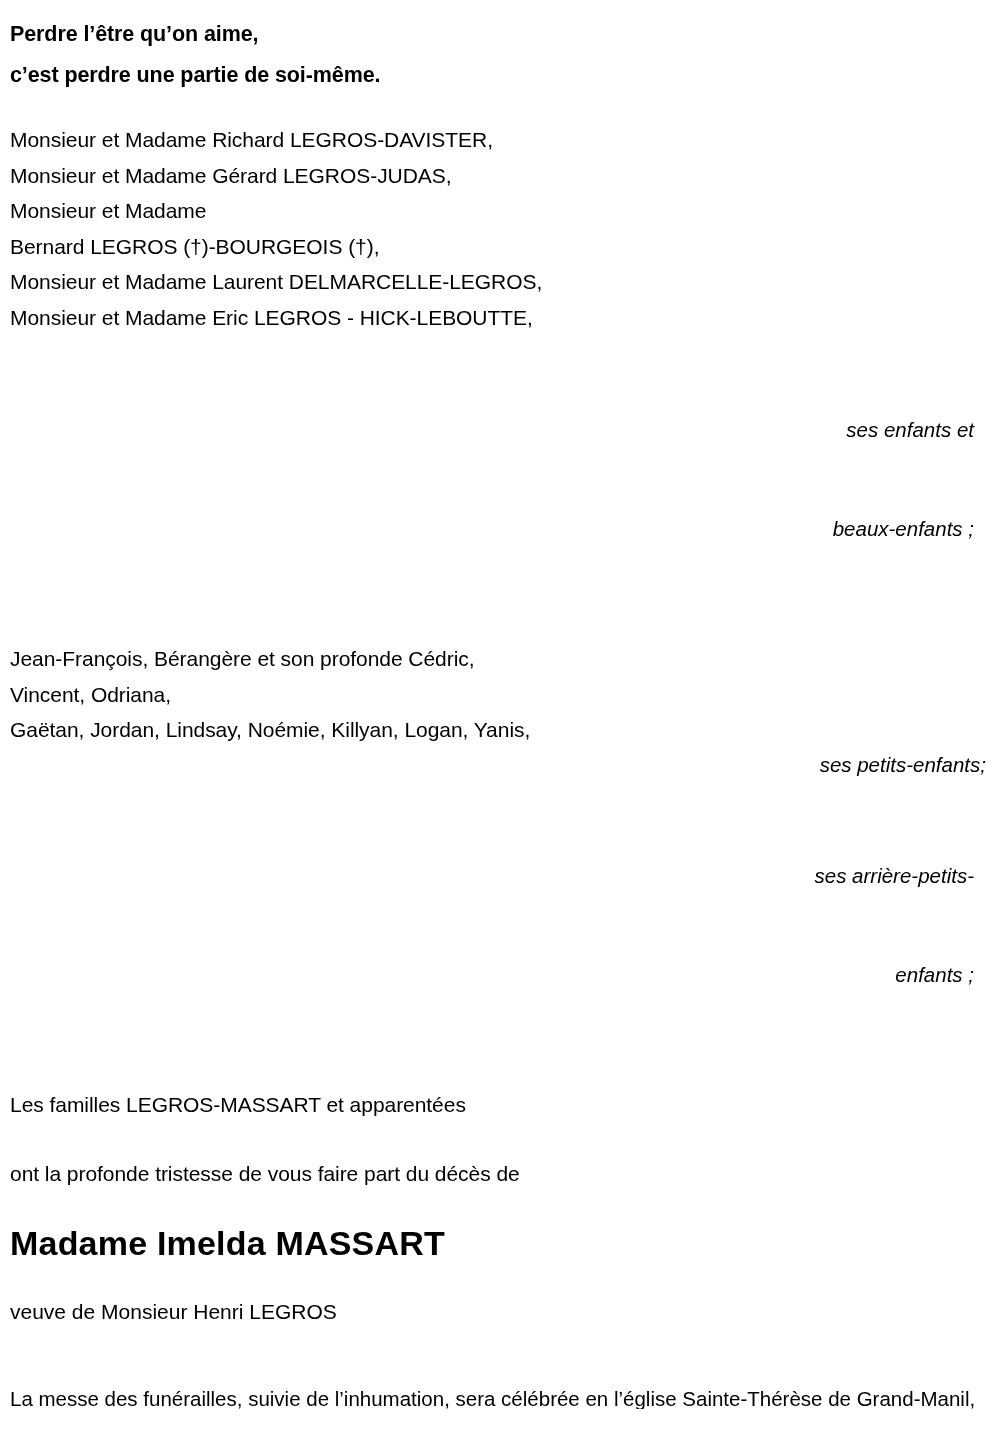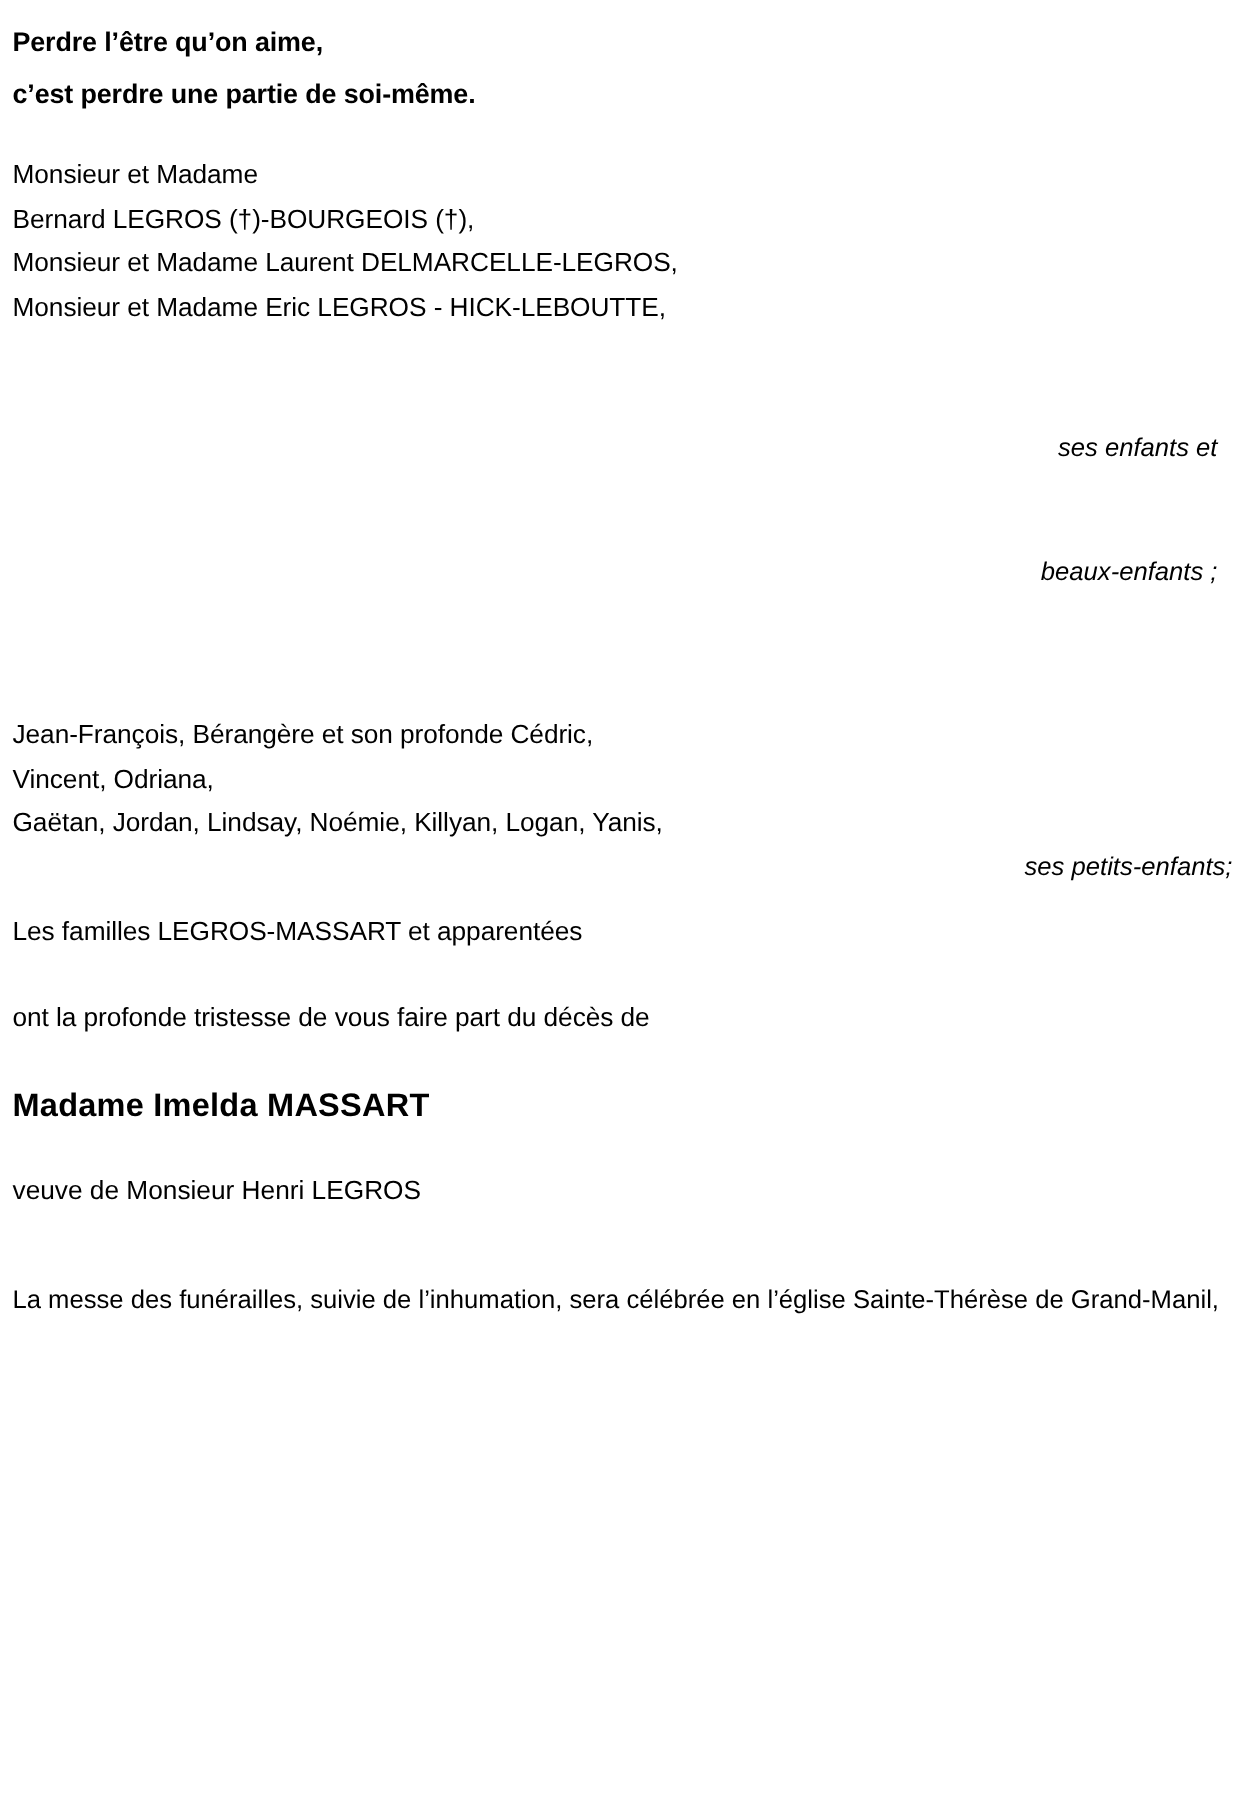--- a/index.html
+++ b/index.html
@@ -55,21 +55,21 @@
     white-space: pre;
   }
   .annotation-block { margin: 12px; }
 
   
   .rel-group { position: relative; }
 
   
   .deceased-name {
     font-weight: bold;
-    font-size: 26px;
+    font-size: 34px;
     line-height: 50px;
     letter-spacing: 0.2px;
     white-space: pre;
   }
 
   .widow-line {
     font-size: 21px;
     line-height: 35px;
     white-space: pre;
   }
@@ -88,40 +88,46 @@
 <div class="page">
 
   <div class="epigraph">
     <div class="line">Perdre l’être qu’on aime,</div>
     <div class="line">c’est perdre une partie de soi-même.</div>
   </div>
 
   <div class="spacer-md"></div>
 
   <div class="rel-group">
+    <div class="body-line">Monsieur et Madame Richard LEGROS-DAVISTER,</div>
+    <div class="body-line">Monsieur et Madame Gérard LEGROS-JUDAS,</div>
     <div class="body-line">Monsieur et Madame</div>
     <div class="body-line">Bernard LEGROS (†)-BOURGEOIS (†),</div>
     <div class="body-line">Monsieur et Madame Laurent DELMARCELLE-LEGROS,</div>
     <div class="body-line">Monsieur et Madame Eric LEGROS - HICK-LEBOUTTE,</div>
     <div class="annotation annotation-block">
       <div>ses enfants et</div>
       <div>beaux-enfants ;</div>
     </div>
   </div>
 
   <div class="spacer-sm"></div>
 
   <div class="rel-group">
     <div class="body-line">Jean-François, Bérangère et son profonde Cédric,</div>
     <div class="body-line">Vincent, Odriana,</div>
     <div class="body-line">Gaëtan, Jordan, Lindsay, Noémie, Killyan, Logan, Yanis,</div>
     <div class="annotation">ses petits-enfants;</div>
   </div>
 
   <div class="rel-group">
+    <div class="annotation annotation-block">
+      <div>ses arrière-petits-</div>
+      <div>enfants ;</div>
+    </div>
   </div>
 
   <div class="spacer-sm"></div>
 
   <div class="body-line">Les familles LEGROS-MASSART et apparentées</div>
 
   <div class="spacer-lg"></div>
 
   <div class="body-line">ont la profonde tristesse de vous faire part du décès de</div>
 

